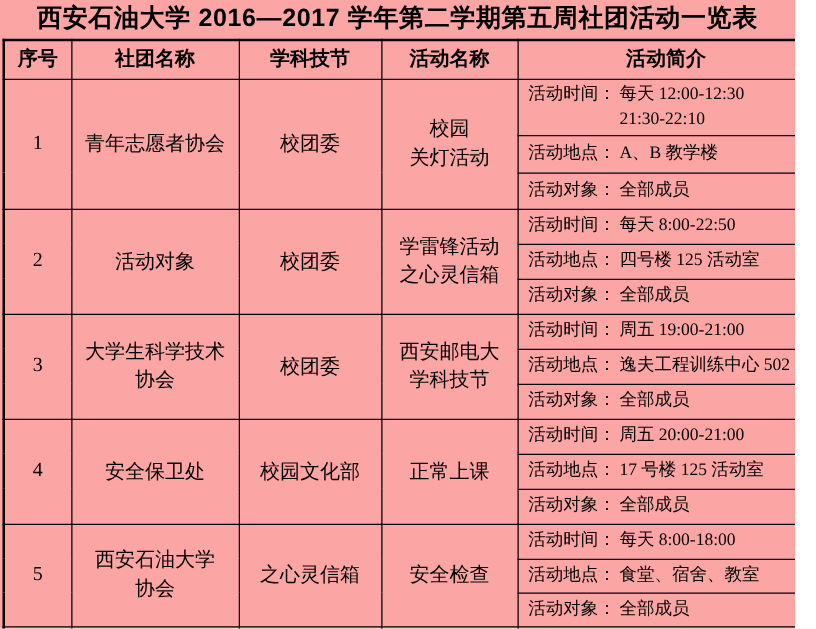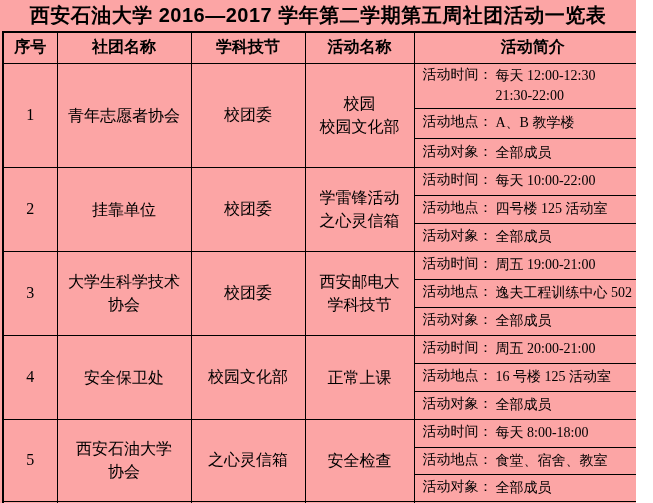--- a/index.html
+++ b/index.html
@@ -92,27 +92,27 @@
     <tbody>
 
       <tr>
         <td class="c-main" rowspan="3">1</td>
         <td class="c-main" rowspan="3">
             <div class="multiline">青年志愿者协会</div>
           </td>
         <td class="c-main" rowspan="3">校团委</td>
         <td class="c-main" rowspan="3">
             <div class="multiline">校园
-校园文化部</div>
+关灯活动</div>
           </td>
         <td class="c-detail h45">
             <div class="d-row">
               <span class="d-label">活动时间：</span>
               <span class="d-value">每天 12:00-12:30
-21:30-22:00</span>
+21:30-22:10</span>
             </div>
           </td>
       </tr>
       <tr>
         <td class="c-detail h30">
             <div class="d-row">
               <span class="d-label">活动地点：</span>
               <span class="d-value">A、B 教学楼</span>
             </div>
           </td>
@@ -122,31 +122,31 @@
             <div class="d-row">
               <span class="d-label">活动对象：</span>
               <span class="d-value">全部成员</span>
             </div>
           </td>
       </tr>
 
       <tr>
         <td class="c-main" rowspan="3">2</td>
         <td class="c-main" rowspan="3">
-            <div class="multiline">挂靠单位</div>
+            <div class="multiline">活动对象</div>
           </td>
         <td class="c-main" rowspan="3">校团委</td>
         <td class="c-main" rowspan="3">
             <div class="multiline">学雷锋活动
 之心灵信箱</div>
           </td>
         <td class="c-detail h28">
             <div class="d-row">
               <span class="d-label">活动时间：</span>
-              <span class="d-value">每天 10:00-22:00</span>
+              <span class="d-value">每天 8:00-22:50</span>
             </div>
           </td>
       </tr>
       <tr>
         <td class="c-detail h28">
             <div class="d-row">
               <span class="d-label">活动地点：</span>
               <span class="d-value">四号楼 125 活动室</span>
             </div>
           </td>
@@ -208,21 +208,21 @@
             <div class="d-row">
               <span class="d-label">活动时间：</span>
               <span class="d-value">周五 20:00-21:00</span>
             </div>
           </td>
       </tr>
       <tr>
         <td class="c-detail h28">
             <div class="d-row">
               <span class="d-label">活动地点：</span>
-              <span class="d-value">16 号楼 125 活动室</span>
+              <span class="d-value">17 号楼 125 活动室</span>
             </div>
           </td>
       </tr>
       <tr>
         <td class="c-detail h28">
             <div class="d-row">
               <span class="d-label">活动对象：</span>
               <span class="d-value">全部成员</span>
             </div>
           </td>

